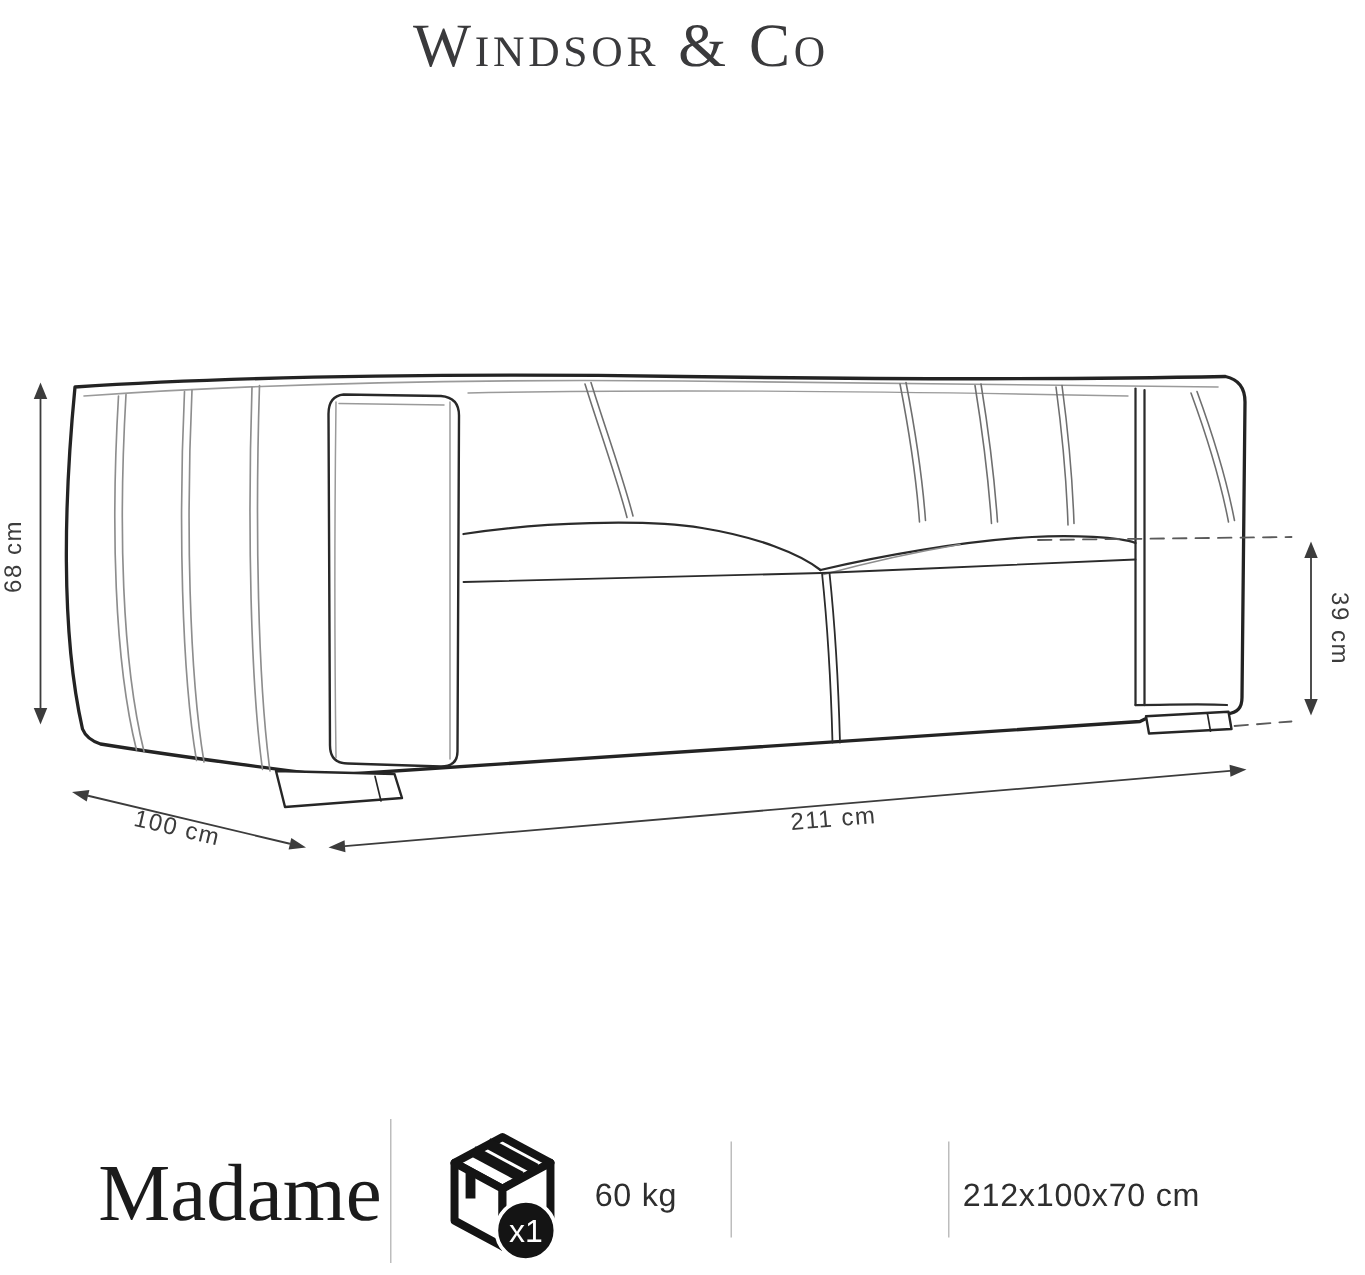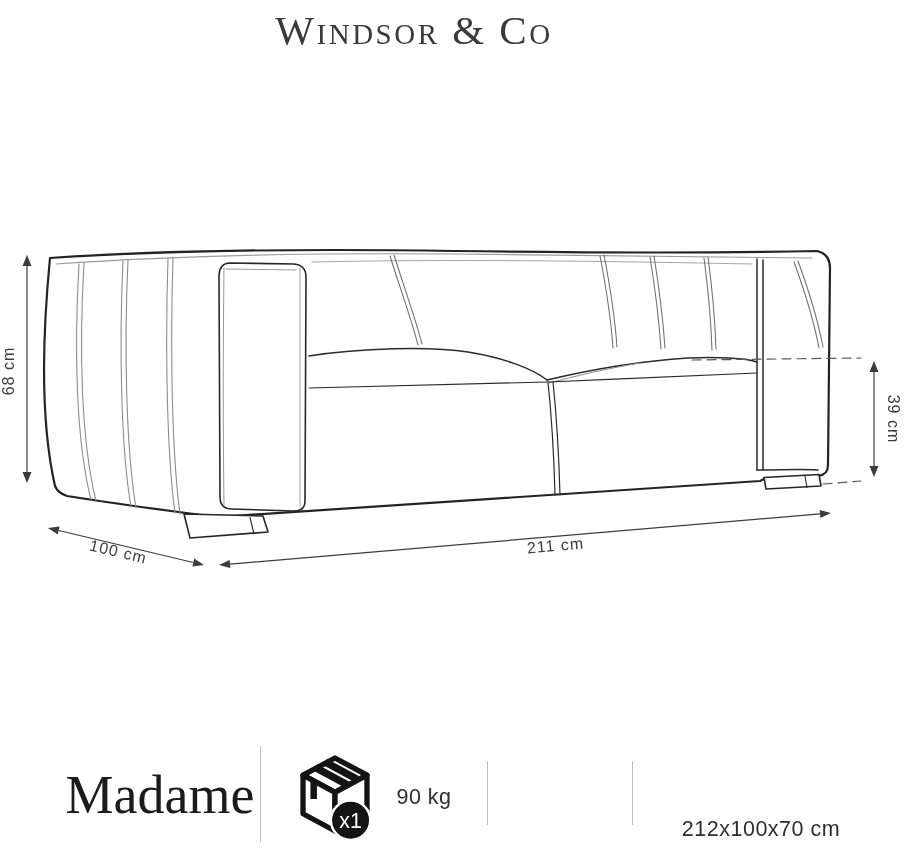--- a/index.html
+++ b/index.html
@@ -30,21 +30,21 @@
   .vdiv{position:absolute;width:1px;background:#bdbdbd;}
   .vdiv.d1{left:260px;top:746px;height:96px;}
   .vdiv.d2{left:487px;top:761px;height:64px;}
   .vdiv.d3{left:632px;top:761px;height:64px;}
   .spec{
     position:absolute;top:785px;
     font-size:21.5px;line-height:24px;letter-spacing:.5px;color:#2e2e2e;text-align:center;
   }
   .spec.weight{left:368px;width:112px;}
   .spec.volume{left:489px;width:142px;}
-  .spec.pack{left:656px;width:210px;margin-top:32px;}
+  .spec.pack{left:616px;width:210px;}
   .pkg-icon{position:absolute;left:294px;top:753px;}
 </style>
 </head>
 <body>
 
 <div class="stage">
 
   <div class="logo">Windsor &amp; Co</div>
 
   <svg class="diagram" width="910" height="850" viewBox="0 0 910 850">
@@ -167,19 +167,19 @@
         <path d="M 26,17.5 L 65,38.5"></path>
         <path d="M 38,11 L 77,32"></path>
         <path d="M 24,33 L 24,56" stroke-width="8"></path>
       </g>
       <g>
         <circle cx="69" cy="82" r="24" fill="#141414" stroke="#ffffff" stroke-width="3"></circle>
         <text x="69" y="91" text-anchor="middle" fill="#ffffff" font-family="Liberation Sans, sans-serif" font-size="26">x1</text>
       </g>
     </svg>
 
-    <div class="spec weight">90 kg</div>
+    <div class="spec weight">60 kg</div>
     <div class="vdiv d2"></div>
     <div class="vdiv d3"></div>
     <div class="spec pack">212x100x70 cm</div>
   </div>
 
 </div>
 
 </body></html>

